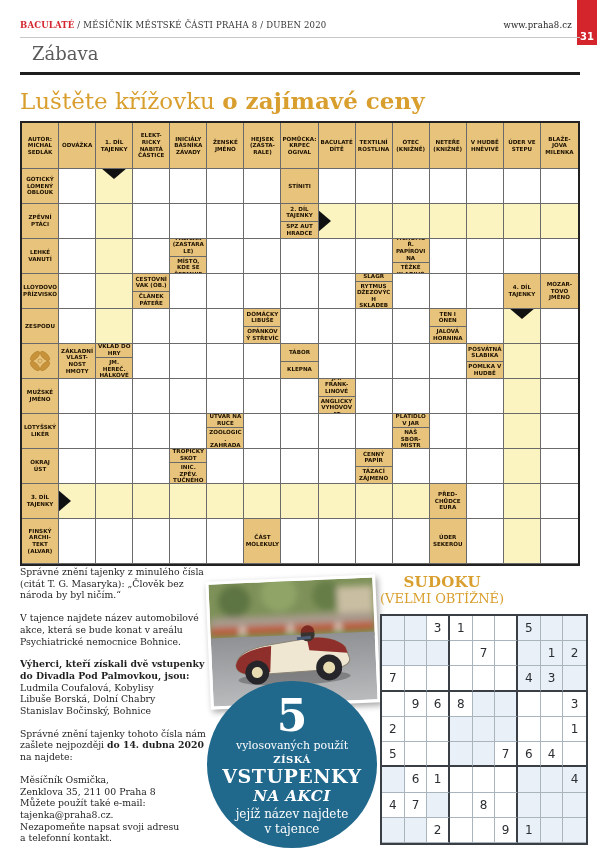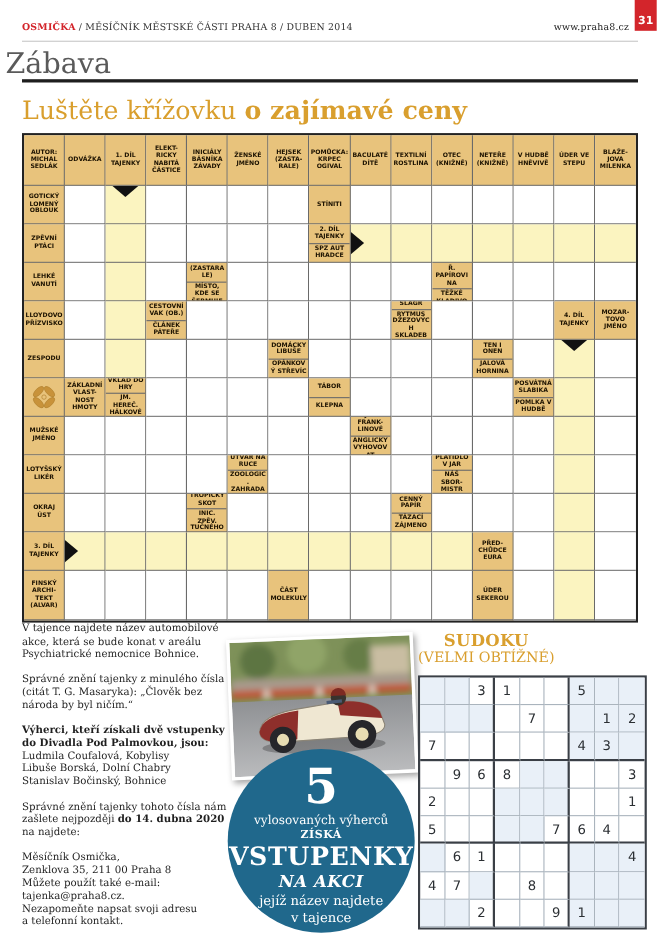--- a/index.html
+++ b/index.html
@@ -4,25 +4,25 @@
 <style>
   html,body{margin:0;padding:0;}
   body{width:600px;height:849px;position:relative;background:#fff;overflow:hidden;
        font-family:"DejaVu Serif",serif;color:#222;-webkit-text-size-adjust:none;}
   
   .masthead{position:absolute;top:20px;left:20px;width:552px;display:flex;
             justify-content:space-between;align-items:baseline;
             font-family:"DejaVu Serif",serif;font-size:8.5px;letter-spacing:.2px;color:#333;}
   .brand{color:var(--brand_red);font-weight:bold;}
   .site{font-weight:normal;color:#222;}
-  .page-tab{position:absolute;top:0;left:577px;width:20px;height:28px;background:var(--brand_red);
+  .page-tab{position:absolute;top:0;left:577px;width:20px;height:45px;background:var(--brand_red);
             color:#fff;font-family:"DejaVu Sans",sans-serif;font-size:10px;font-weight:bold;
             display:flex;align-items:flex-end;justify-content:center;padding-bottom:3px;box-sizing:border-box;}
   .head-rule{position:absolute;top:37px;left:20px;width:560px;border-top:1px solid #c8c8c8;}
-  .section-title{position:absolute;top:43px;left:5px;font-size:26px;color:#5a5a5a;}
+  .section-title{position:absolute;top:43px;left:32px;font-size:18px;color:#5a5a5a;}
   .thick-rule{position:absolute;top:72px;left:20px;width:560px;border-top:3px solid #1e1e1e;}
   .main-title{position:absolute;top:87px;left:20px;font-size:23px;color:var(--accent_orange);}
   .main-title .b{font-weight:bold;}
   
   .crossword{position:absolute;left:20px;top:121px;width:560px;box-sizing:border-box;
              display:grid;grid-template-columns:repeat(15,1fr);
              grid-template-rows:46px repeat(10,35px) 45px;
              border:2px solid #222;background:#fff;}
   .cw{border-right:1px solid #6a6a6a;border-bottom:1px solid #6a6a6a;position:relative;
       box-sizing:border-box;overflow:hidden;}
@@ -47,21 +47,21 @@
   .photo{position:absolute;left:208px;top:578px;width:170px;height:128px;background:#fff;
          padding:3px;box-sizing:border-box;transform:rotate(-2.5deg);
          box-shadow:2px 3px 6px rgba(0,0,0,.35);}
   .photo svg{display:block;}
   
   .badge{position:absolute;left:207px;top:681px;width:170px;height:167px;border-radius:50%;
          background:var(--badge_teal);color:#fff;text-align:center;overflow:hidden;}
   .badge .num{font-size:44px;font-weight:bold;line-height:1;margin-top:13px;}
   .badge .l1{font-size:11px;margin-top:1px;}
   .badge .l2{font-size:10px;font-weight:bold;margin-top:2px;letter-spacing:.5px;}
-  .badge .l3{font-size:23px;font-weight:bold;letter-spacing:.5px;}
+  .badge .l3{font-size:19px;font-weight:bold;letter-spacing:.5px;}
   .badge .l4{font-size:15px;font-weight:bold;letter-spacing:.5px;font-style:italic;}
   .badge .l5{font-size:12px;margin-top:2px;line-height:1.25;}
   
   .sudoku-title{position:absolute;left:380px;top:573px;color:var(--accent_orange);line-height:1.2;text-align:center;}
   .sudoku-title .t1{font-size:15px;font-weight:bold;letter-spacing:.3px;}
   .sudoku-title .t2{font-size:13px;}
   .sudoku-grid{position:absolute;left:380px;top:614px;width:208px;height:231px;box-sizing:border-box;
                display:grid;grid-template-columns:repeat(9,1fr);grid-template-rows:repeat(9,1fr);
                border:2px solid #3a3f46;background:#fff;}
   .sd{border-right:1px solid #aab4bd;border-bottom:1px solid #aab4bd;box-sizing:border-box;
@@ -69,21 +69,21 @@
       font-family:"DejaVu Sans",sans-serif;font-size:12px;color:#2b2f33;}
   .sd:nth-child(9n){border-right:none;}
   .sd-shade{background:var(--sudoku_shade);}
   .sd-br{border-right:2px solid #3a3f46;}
   .sd-bb{border-bottom:2px solid #3a3f46;}
 </style>
 </head>
 <body>
 
 <div class="masthead">
-  <span><span class="brand">OSMIČKA</span><span> / MĚSÍČNÍK MĚSTSKÉ ČÁSTI PRAHA 8 / DUBEN 2014</span></span>
+  <span><span class="brand">BACULATÉ</span><span> / MĚSÍČNÍK MĚSTSKÉ ČÁSTI PRAHA 8 / DUBEN 2020</span></span>
   <span class="site">www.praha8.cz</span>
 </div>
 <div class="page-tab">
     <span>31</span>
   </div>
 <div class="head-rule"></div>
 <div class="section-title">Zábava</div>
 <div class="thick-rule"></div>
 <div class="main-title"><span>Luštěte křížovku </span><span class="b">o zajímavé ceny</span></div>
 
@@ -327,22 +327,22 @@
     <div class="cw cw-white"></div>
     <div class="cw cw-white"></div>
     <div class="cw cw-white"></div>
     <div class="cw cw-clue">ÚDER SEKEROU</div>
     <div class="cw cw-white"></div>
     <div class="cw cw-yellow"></div>
     <div class="cw cw-white"></div>
   </div>
 
 <div class="intro-col">
+    <p><span>Správné znění tajenky z minulého čísla (citát T. G. Masaryka): „Člověk bez národa by byl ničím.“</span></p>
     <p><span>V tajence najdete název automobilové akce, která se bude konat v areálu Psychiatrické nemocnice Bohnice.</span></p>
-    <p><span>Správné znění tajenky z minulého čísla (citát T. G. Masaryka): „Člověk bez národa by byl ničím.“</span></p>
     <p><span class="b">Výherci, kteří získali dvě vstupenky do Divadla Pod Palmovkou, jsou:</span><span>
 Ludmila Coufalová, Kobylisy
 Libuše Borská, Dolní Chabry
 Stanislav Bočinský, Bohnice</span></p>
     <p><span>Správné znění tajenky tohoto čísla nám zašlete nejpozději </span><span class="b">do 14. dubna 2020</span><span> na najdete:</span></p>
     <p><span>Měsíčník Osmička,
 Zenklova 35, 211 00  Praha 8
 Můžete použít také e-mail:
 tajenka@praha8.cz.
 Nezapomeňte napsat svoji adresu
@@ -384,21 +384,21 @@
       <circle cx="45" cy="90" r="5.5" fill="#e7dcb2"></circle>
       <circle cx="117" cy="88" r="13" fill="#26262a"></circle>
       <circle cx="117" cy="88" r="6" fill="#e7dcb2"></circle>
       <rect x="86" y="56" width="14" height="3" fill="#4a5a74" transform="rotate(-4 93 57)"></rect>
     </g>
   </svg>
 </div>
 
 <div class="badge">
   <div class="num">5</div>
-  <div class="l1">vylosovaných výherců</div>
+  <div class="l1">vylosovaných použít</div>
   <div class="l2">ZÍSKÁ</div>
   <div class="l3">VSTUPENKY</div>
   <div class="l4">NA AKCI</div>
   <div class="l5" style="white-space:pre-line">jejíž název najdete
 v tajence</div>
 </div>
 
 <div class="sudoku-title">
   <div class="t1">SUDOKU</div>
   <div class="t2">(VELMI OBTÍŽNÉ)</div>

